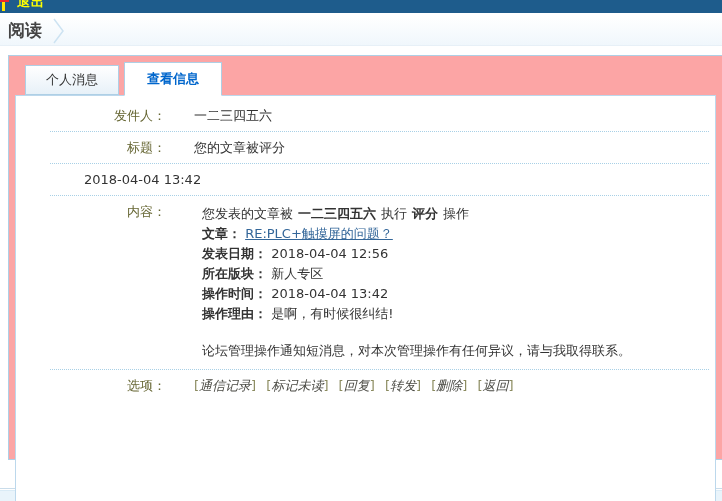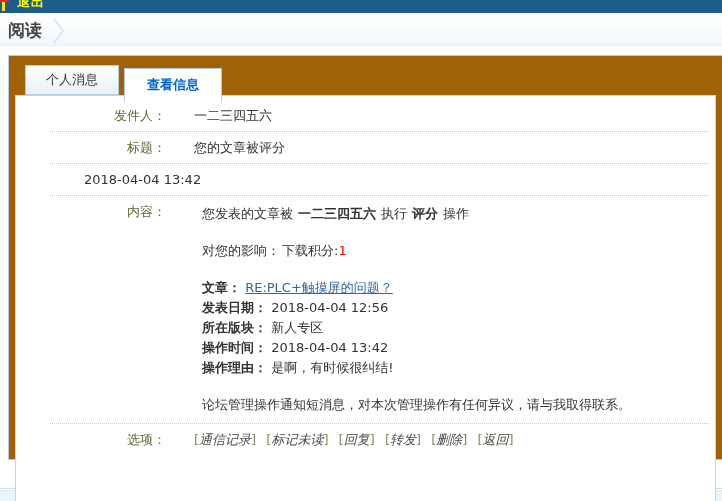--- a/index.html
+++ b/index.html
@@ -18,31 +18,31 @@
     position:absolute; top:16px; left:0; right:0; height:30px;
     background:linear-gradient(#ffffff,#f0f7fc);
     border-bottom:1px solid #e7f0f7;
     display:flex; align-items:center; padding:0 8px; box-sizing:border-box;
   }
   .breadcrumb .title { font-weight:bold; color:#444; font-size:17px; }
   .breadcrumb .chev { margin-left:10px; display:block; }
   
   .panel {
     position:absolute; top:55px; left:8px; right:0; height:405px;
-    border:1px solid #aecfe5; border-right:none; background:#a16207;
+    border:1px solid #aecfe5; border-right:none; background:#fca5a5;
     box-sizing:border-box; padding:6px;
   }
   .tabs { display:flex; align-items:flex-end; height:33px; padding-left:10px; position:relative; z-index:2; }
   .tab {
     border:1px solid #aecfe5; background:linear-gradient(#ffffff,#e7f1f8);
     padding:5px 20px; color:#333; margin-right:5px; cursor:pointer; font-size:13px;
     margin-bottom:0;
   }
   .tab.active {
-    background:#ffffff; border-bottom:1px solid #ffffff; position:relative; top:7px;
+    background:#ffffff; border-bottom:1px solid #ffffff; position:relative; top:1px;
     color:#0066cc; font-weight:bold; padding:7px 22px;
   }
   .content-box {
     border:1px solid #bcd8ec; background:#fff; position:relative; z-index:1;
     height:430px; box-sizing:border-box; padding-top:4px; overflow:hidden;
   }
   .frow { display:flex; padding:8px 6px 8px 40px; line-height:15px; }
   .flabel { width:110px; text-align:right; color:#666633; flex-shrink:0; }
   .fvalue { margin-left:28px; color:#333; }
   .dotted { border-bottom:1px dotted #a8d0e6; margin:0 6px 0 34px; height:0; }
@@ -105,23 +105,20 @@
       <span class="fvalue">2018-04-04 13:42</span>
     </div>
     <div class="dotted"></div>
 
     <div class="frow">
       <span class="flabel">内容：</span>
       <div class="cblock">
         <div class="line1">
           <span>您发表的文章被</span><span class="b sp">一二三四五六</span><span class="sp">执行</span><span class="b sp">评分</span><span class="sp">操作</span>
         </div>
-        <div class="impact">
-          <span class="lbl">对您的影响：</span><span>下载积分:</span><span class="red">1</span>
-        </div>
         <div class="detail-line">
           <span class="dlabel">文章：</span>
           <a class="article-link">RE:PLC+触摸屏的问题？</a>
         </div>
         <div class="detail-line">
           <span class="dlabel">发表日期：</span>
           <span class="dvalue">2018-04-04 12:56</span>
         </div>
         <div class="detail-line">
           <span class="dlabel">所在版块：</span>

